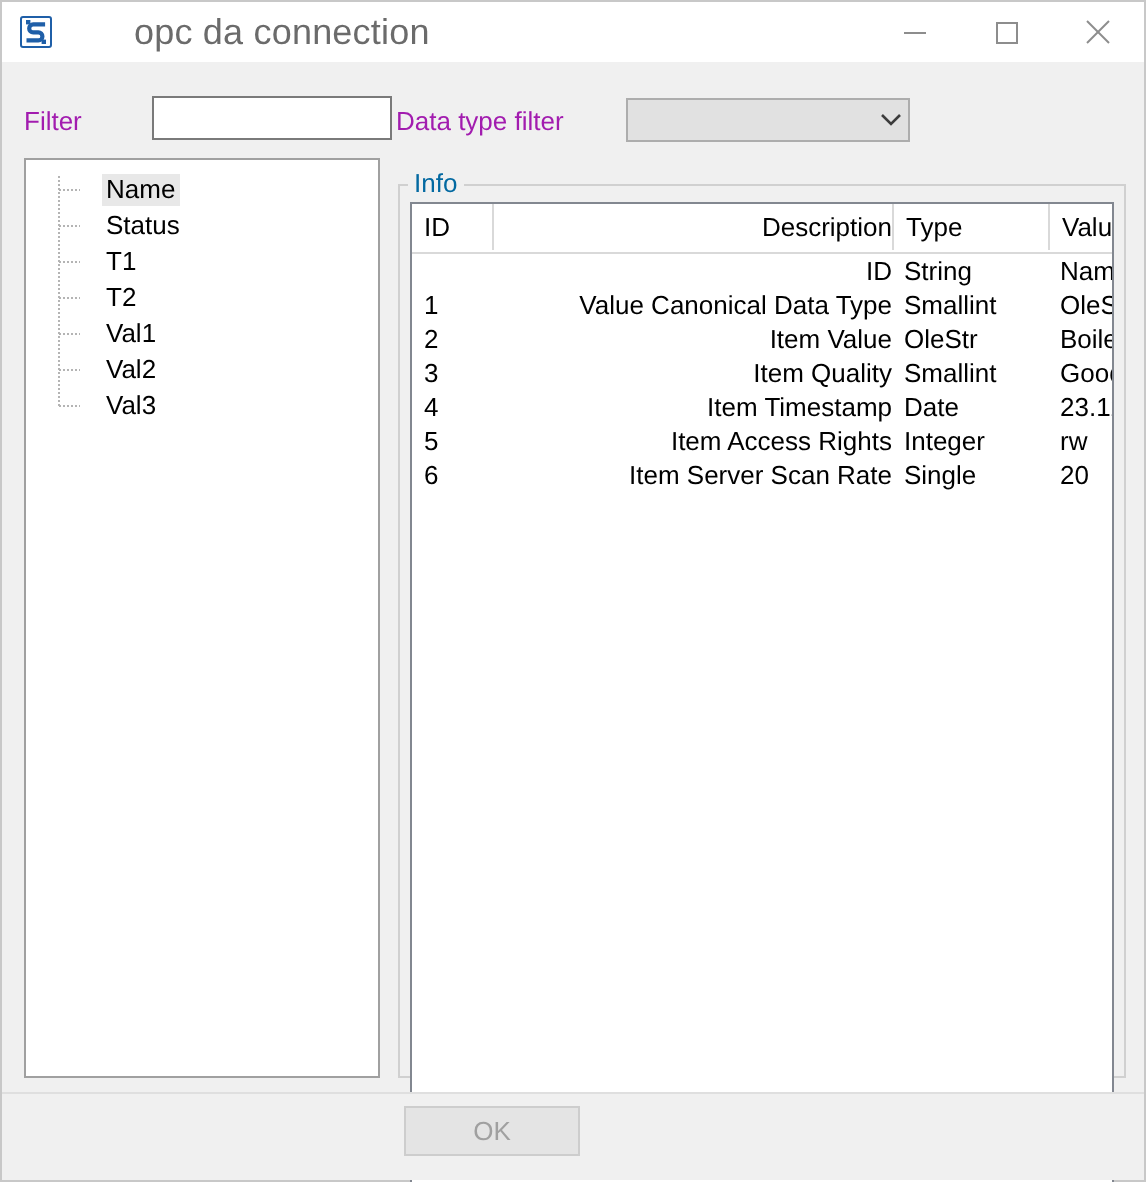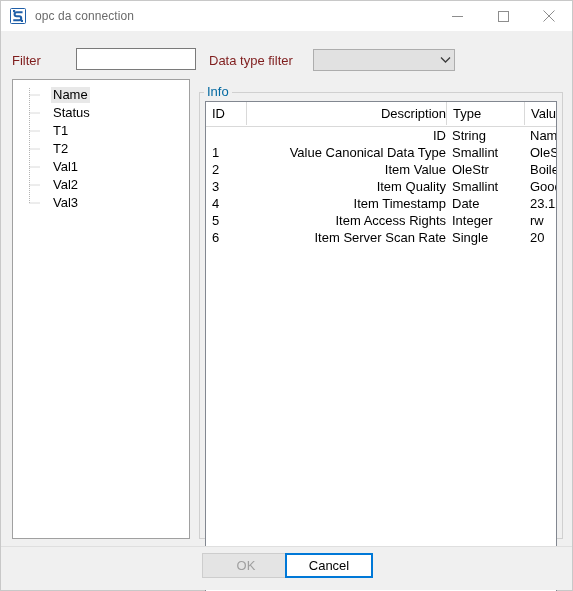--- a/index.html
+++ b/index.html
@@ -37,50 +37,51 @@
     align-items: center;
   }
   .title-icon {
     width: 16px;
     height: 16px;
     margin-left: 9px;
     margin-right: 9px;
     flex: 0 0 auto;
   }
   .title-text {
-    font-size: 12px;
+    font-size: 18px;
     color: #6b6b6b;
     letter-spacing: 0.1px;
     flex: 1 1 auto;
     white-space: nowrap;
     overflow: hidden;
+    margin-left: 32px;
   }
   .win-btns {
     display: flex;
     height: 30px;
     flex: 0 0 auto;
   }
   .win-btn {
     width: 46px;
     height: 30px;
     display: flex;
     align-items: center;
     justify-content: center;
   }
   .win-btn svg { display: block; }
 
   
   .lbl {
     position: absolute;
     font-size: 13px;
-    color: #7f1d1d;
+    color: #a21caf;
     white-space: nowrap;
   }
   #filter-label { left: 11px; top: 52px; }
-  #datatype-label { left: 208px; top: 52px; }
+  #datatype-label { left: 197px; top: 52px; }
 
   .textbox {
     position: absolute;
     left: 75px; top: 47px;
     width: 120px; height: 22px;
     background: #ffffff;
     border: 1px solid #7a7a7a;
     box-sizing: border-box;
     font-family: "Liberation Sans", sans-serif;
     font-size: 13px;
@@ -485,15 +486,14 @@
         <svg width="7" height="10" viewBox="0 0 7 10">
           <path d="M1.5 0.5 L5.8 5 L1.5 9.5" fill="none" stroke="#5a5a5a" stroke-width="1.8"></path>
         </svg>
       </div>
     </div>
   </div>
 
   <div class="footer-sep"></div>
   <div class="footer"></div>
   <div class="btn" id="ok-button">OK</div>
-  <div class="btn" id="cancel-button">Cancel</div>
 
 </div>
 
 </body></html>

